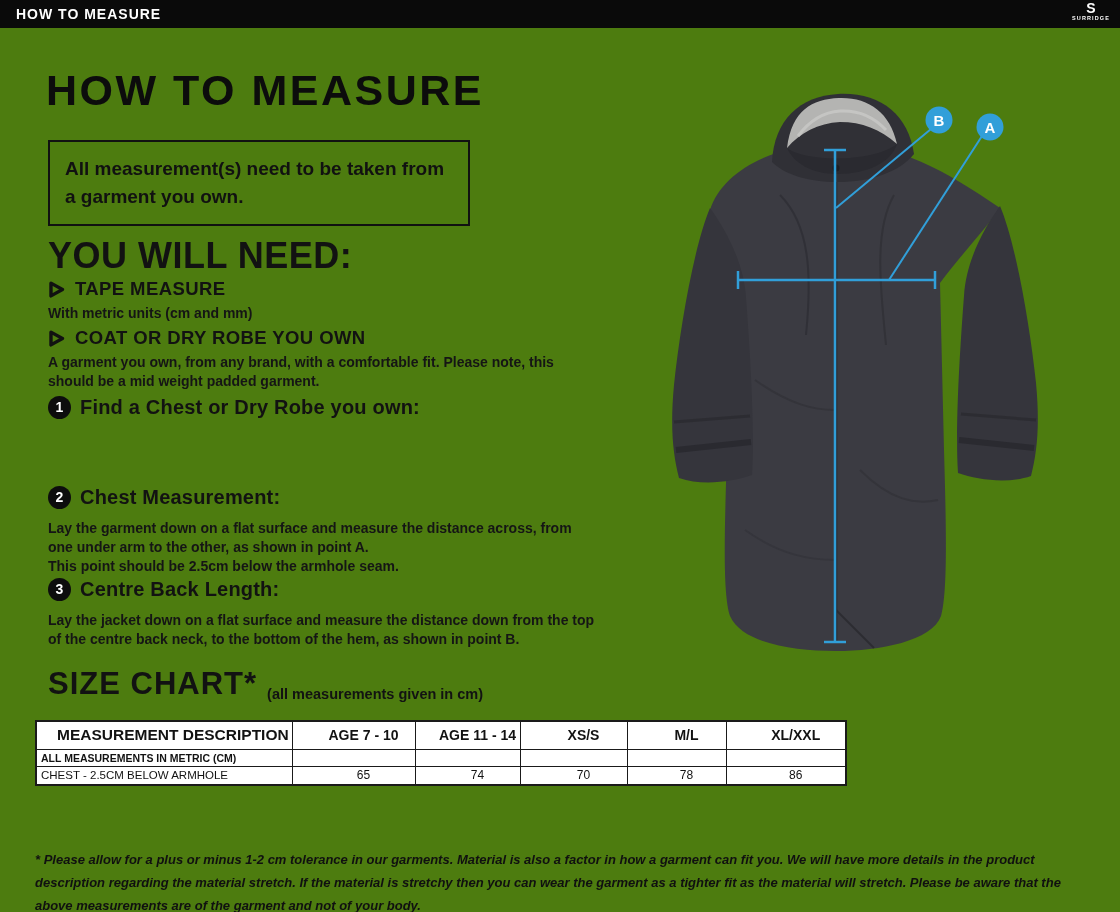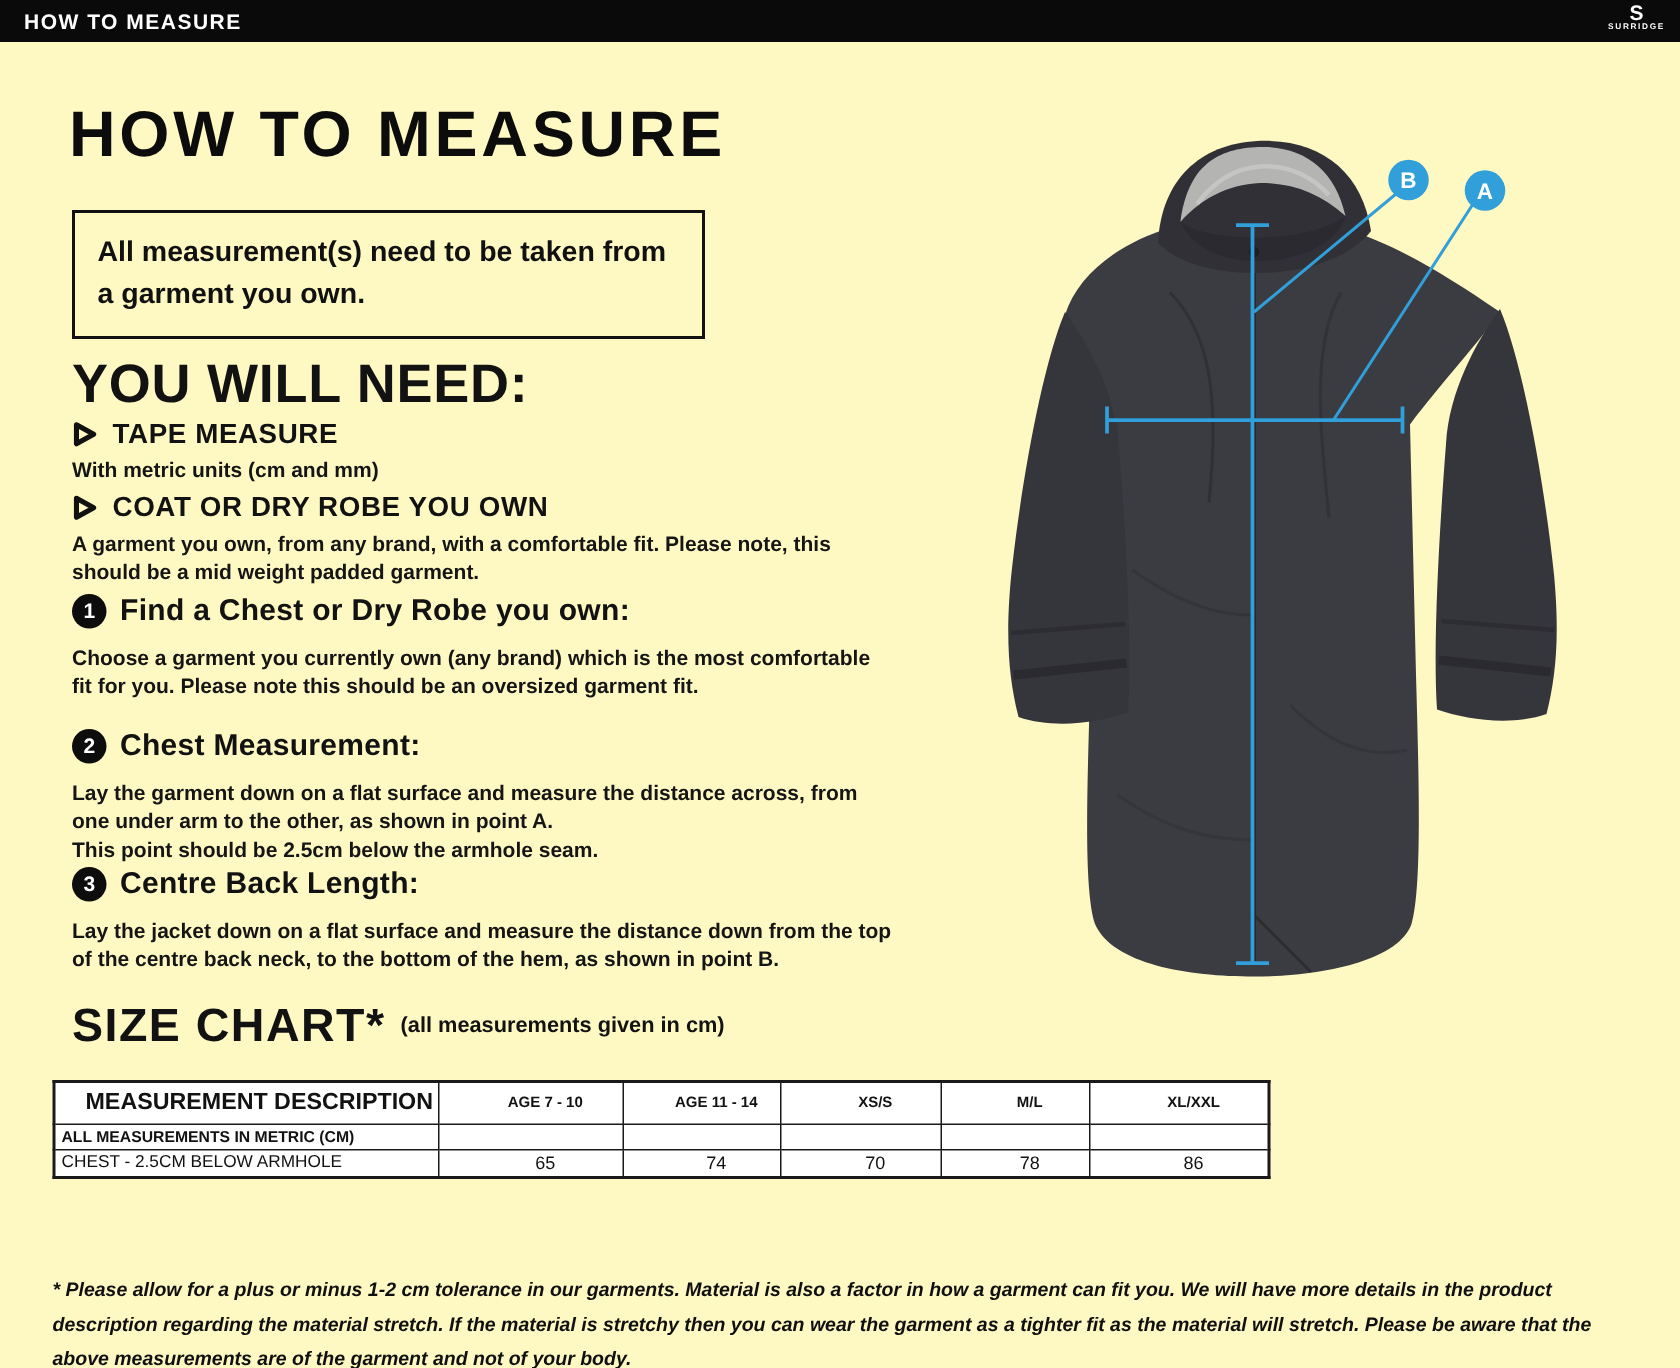--- a/index.html
+++ b/index.html
@@ -1,17 +1,17 @@
 <!DOCTYPE html>
 <html><head>
 <meta charset="utf-8">
 <style>
   * { margin:0; padding:0; box-sizing:border-box; }
   html,body { width:1120px; height:912px; background:#fff; font-family:"Liberation Sans", sans-serif; color:#121212; }
-  .page { position:relative; width:1120px; height:912px; overflow:hidden; background:#fef9c3; }
+  .page { position:relative; width:1120px; height:912px; overflow:hidden; background:#4d7c0f; }
 
   
   .topbar { position:absolute; left:0; top:0; width:1120px; height:28px; background:#0a0a0a; }
   .topbar-title { position:absolute; left:16px; top:6px; color:#fff; font-size:14px; font-weight:700; letter-spacing:1px; }
   .brand-logo { position:absolute; right:6px; top:1px; width:46px; text-align:center; color:#fff; }
   .brand-initial { display:block; font-size:14px; font-weight:900; line-height:14px; letter-spacing:0; }
   .brand-name { display:block; font-size:5.5px; font-weight:700; letter-spacing:1.1px; line-height:7px; }
 
   
   .h1 { position:absolute; left:46px; top:66px; font-size:43px; font-weight:900; letter-spacing:2.5px; color:#0c0c0c; }
@@ -30,30 +30,30 @@
   .step-title-1 { position:absolute; left:48px; top:396px; }
   .step-desc-1  { position:absolute; left:48px; top:429px; width:548px; }
   .step-title-2 { position:absolute; left:48px; top:486px; }
   .step-desc-2  { position:absolute; left:48px; top:519px; width:552px; }
   .step-title-3 { position:absolute; left:48px; top:578px; }
   .step-desc-3  { position:absolute; left:48px; top:611px; width:552px; }
   .step-head { display:flex; align-items:center; gap:9px; }
   .step-num { width:23px; height:23px; border-radius:50%; background:#0d0d0d; color:#fff; font-size:14px; font-weight:800; text-align:center; line-height:23px; flex:0 0 23px; }
   .step-name { font-size:20px; font-weight:800; letter-spacing:0.2px; }
 
-  .sc-heading { position:absolute; left:48px; top:666px; display:flex; align-items:center; gap:10px; }
+  .sc-heading { position:absolute; left:48px; top:666px; display:flex; align-items:flex-end; gap:10px; }
   .sc-big { font-size:31px; font-weight:900; letter-spacing:1px; }
   .sc-small { font-size:14.5px; font-weight:800; }
 
   
   table.size-table { position:absolute; left:35px; top:720px; border-collapse:collapse; table-layout:fixed; background:#fff; }
   .size-table td, .size-table th { border:1.5px solid #1a1a1a; overflow:hidden; white-space:nowrap;padding-left:20px; }
   .size-table { border:2.5px solid #1a1a1a; }
   .th-desc { width:256px; font-size:15.5px; font-weight:700; text-align:left; padding-left:5px; height:28px; }
-  .th-col  { font-size:10px; font-weight:700; text-align:center; height:28px; }
+  .th-col  { font-size:14px; font-weight:700; text-align:center; height:28px; }
   .row-metric td { height:17px; font-size:10.5px; font-weight:700; text-align:left; padding-left:4px; }
   .row-data td { height:19px; font-size:12px; font-weight:400; }
   .row-data td.lbl { text-align:left; padding-left:4px; font-size:11.5px; }
   .row-data td.val { text-align:center; }
 
   .disclaimer { position:absolute; left:35px; top:848px; width:1062px; font-size:13px; font-weight:700; font-style:italic; line-height:23px; color:#101010; }
 
   
   .figure-wrap { position:absolute; left:660px; top:50px; width:460px; height:630px; }
 </style>
@@ -89,21 +89,20 @@
         <path d="M3.5 2.5 L17 10 L3.5 17.5 Z" fill="none" stroke="#111" stroke-width="4" stroke-linejoin="round"></path>
       </svg>
     <span class="need-label">COAT OR DRY ROBE YOU OWN</span>
   </div>
   <div class="need-desc-2 body-txt">A garment you own, from any brand, with a comfortable fit. Please note, this should be a mid weight padded garment.</div>
 
   <div class="step-title-1 step-head">
     <span class="step-num">1</span>
     <span class="step-name">Find a Chest or Dry Robe you own:</span>
   </div>
-  <div class="step-desc-1 body-txt">Choose a garment you currently own (any brand) which is the most comfortable fit for you. Please note this should be an oversized garment fit.</div>
 
   <div class="step-title-2 step-head">
     <span class="step-num">2</span>
     <span class="step-name">Chest Measurement:</span>
   </div>
   <div class="step-desc-2 body-txt">Lay the garment down on a flat surface and measure the distance across, from one under arm to the other, as shown in point A.
 This point should be 2.5cm below the armhole seam.</div>
 
   <div class="step-title-3 step-head">
     <span class="step-num">3</span>

